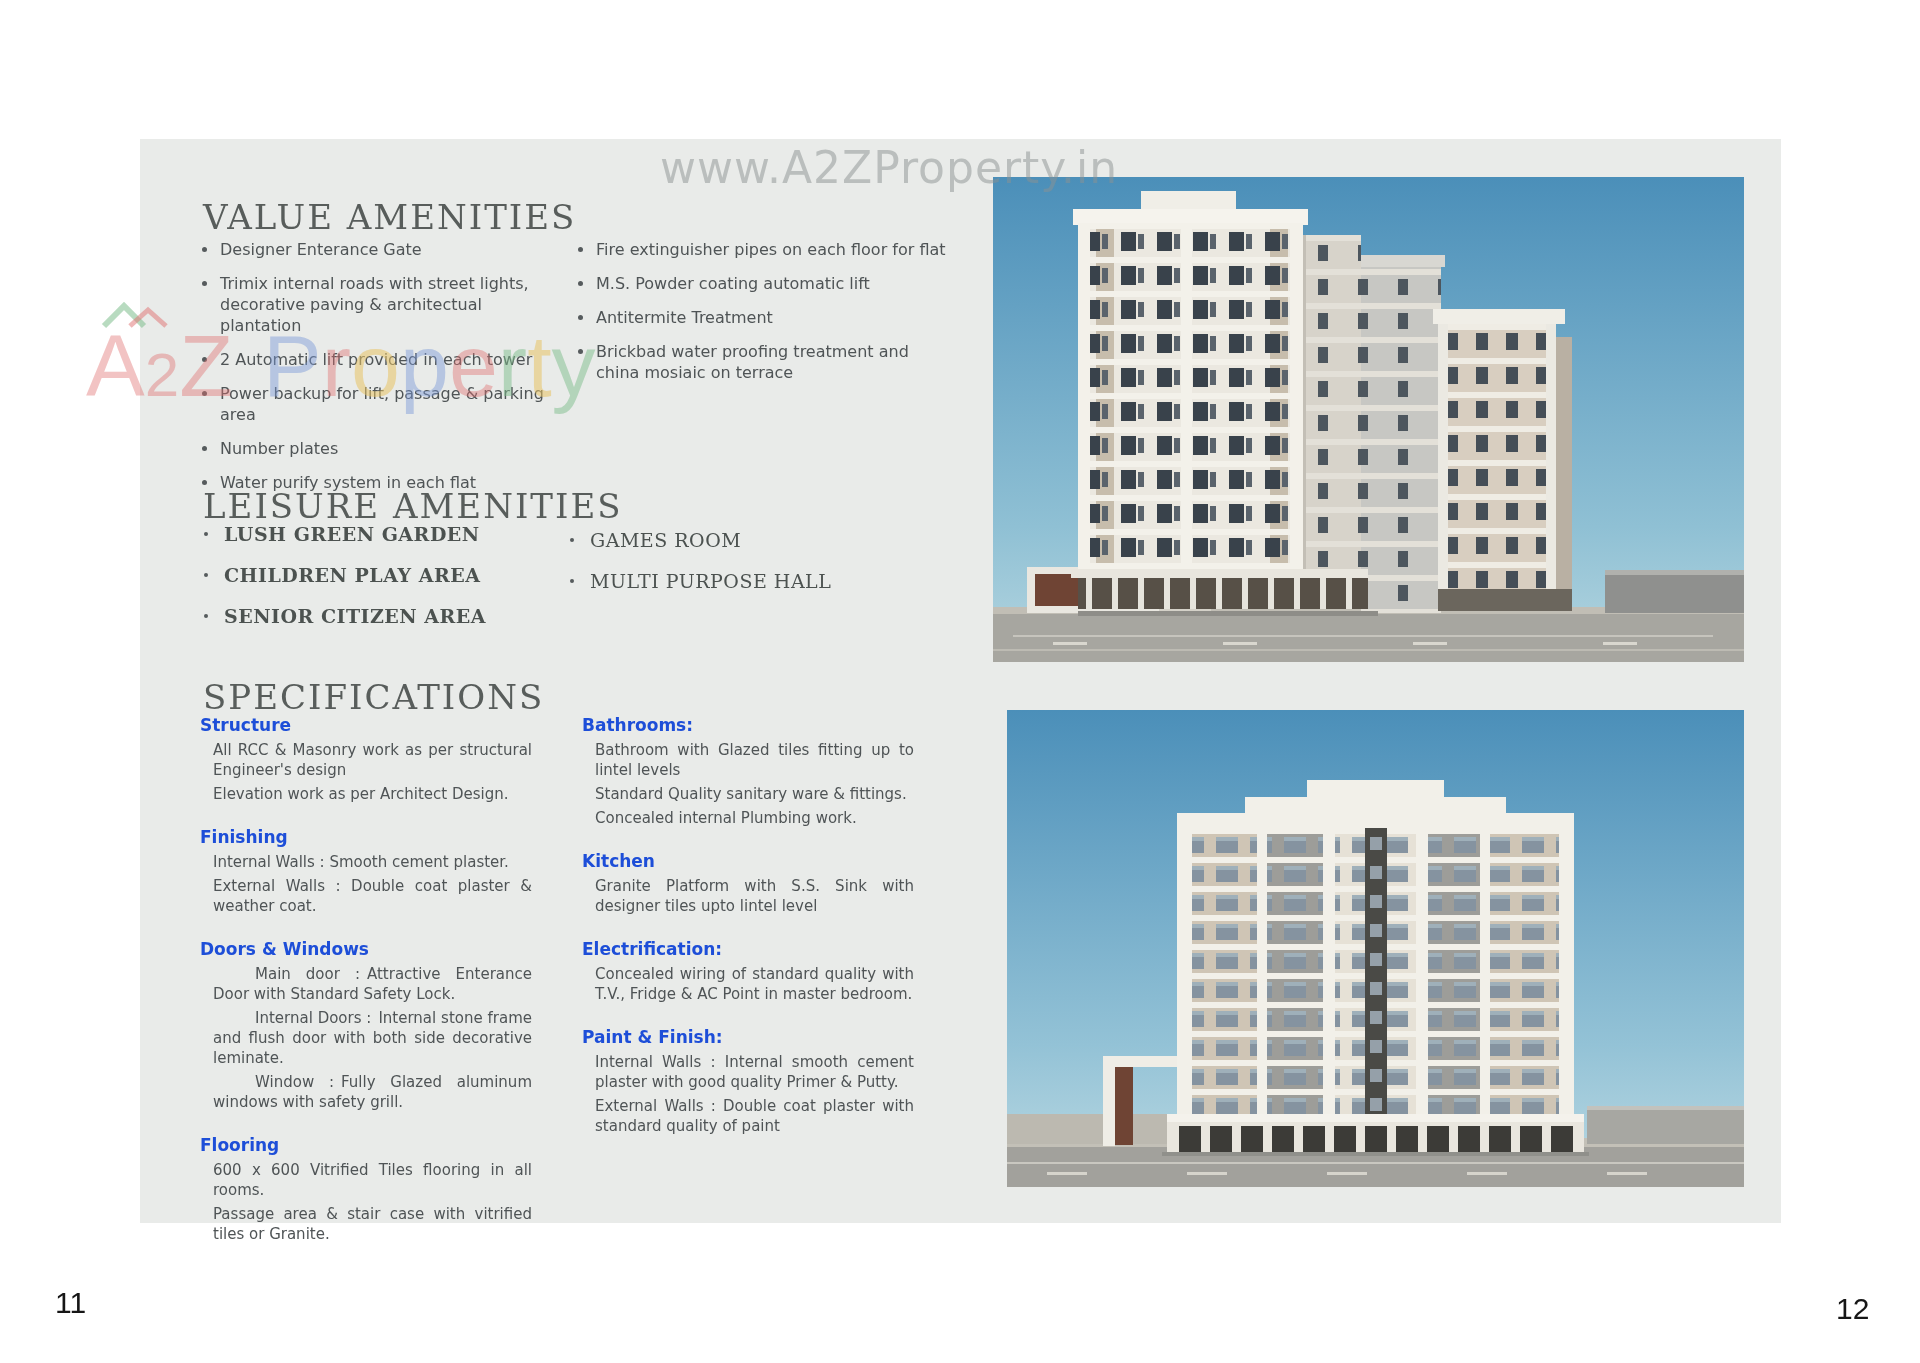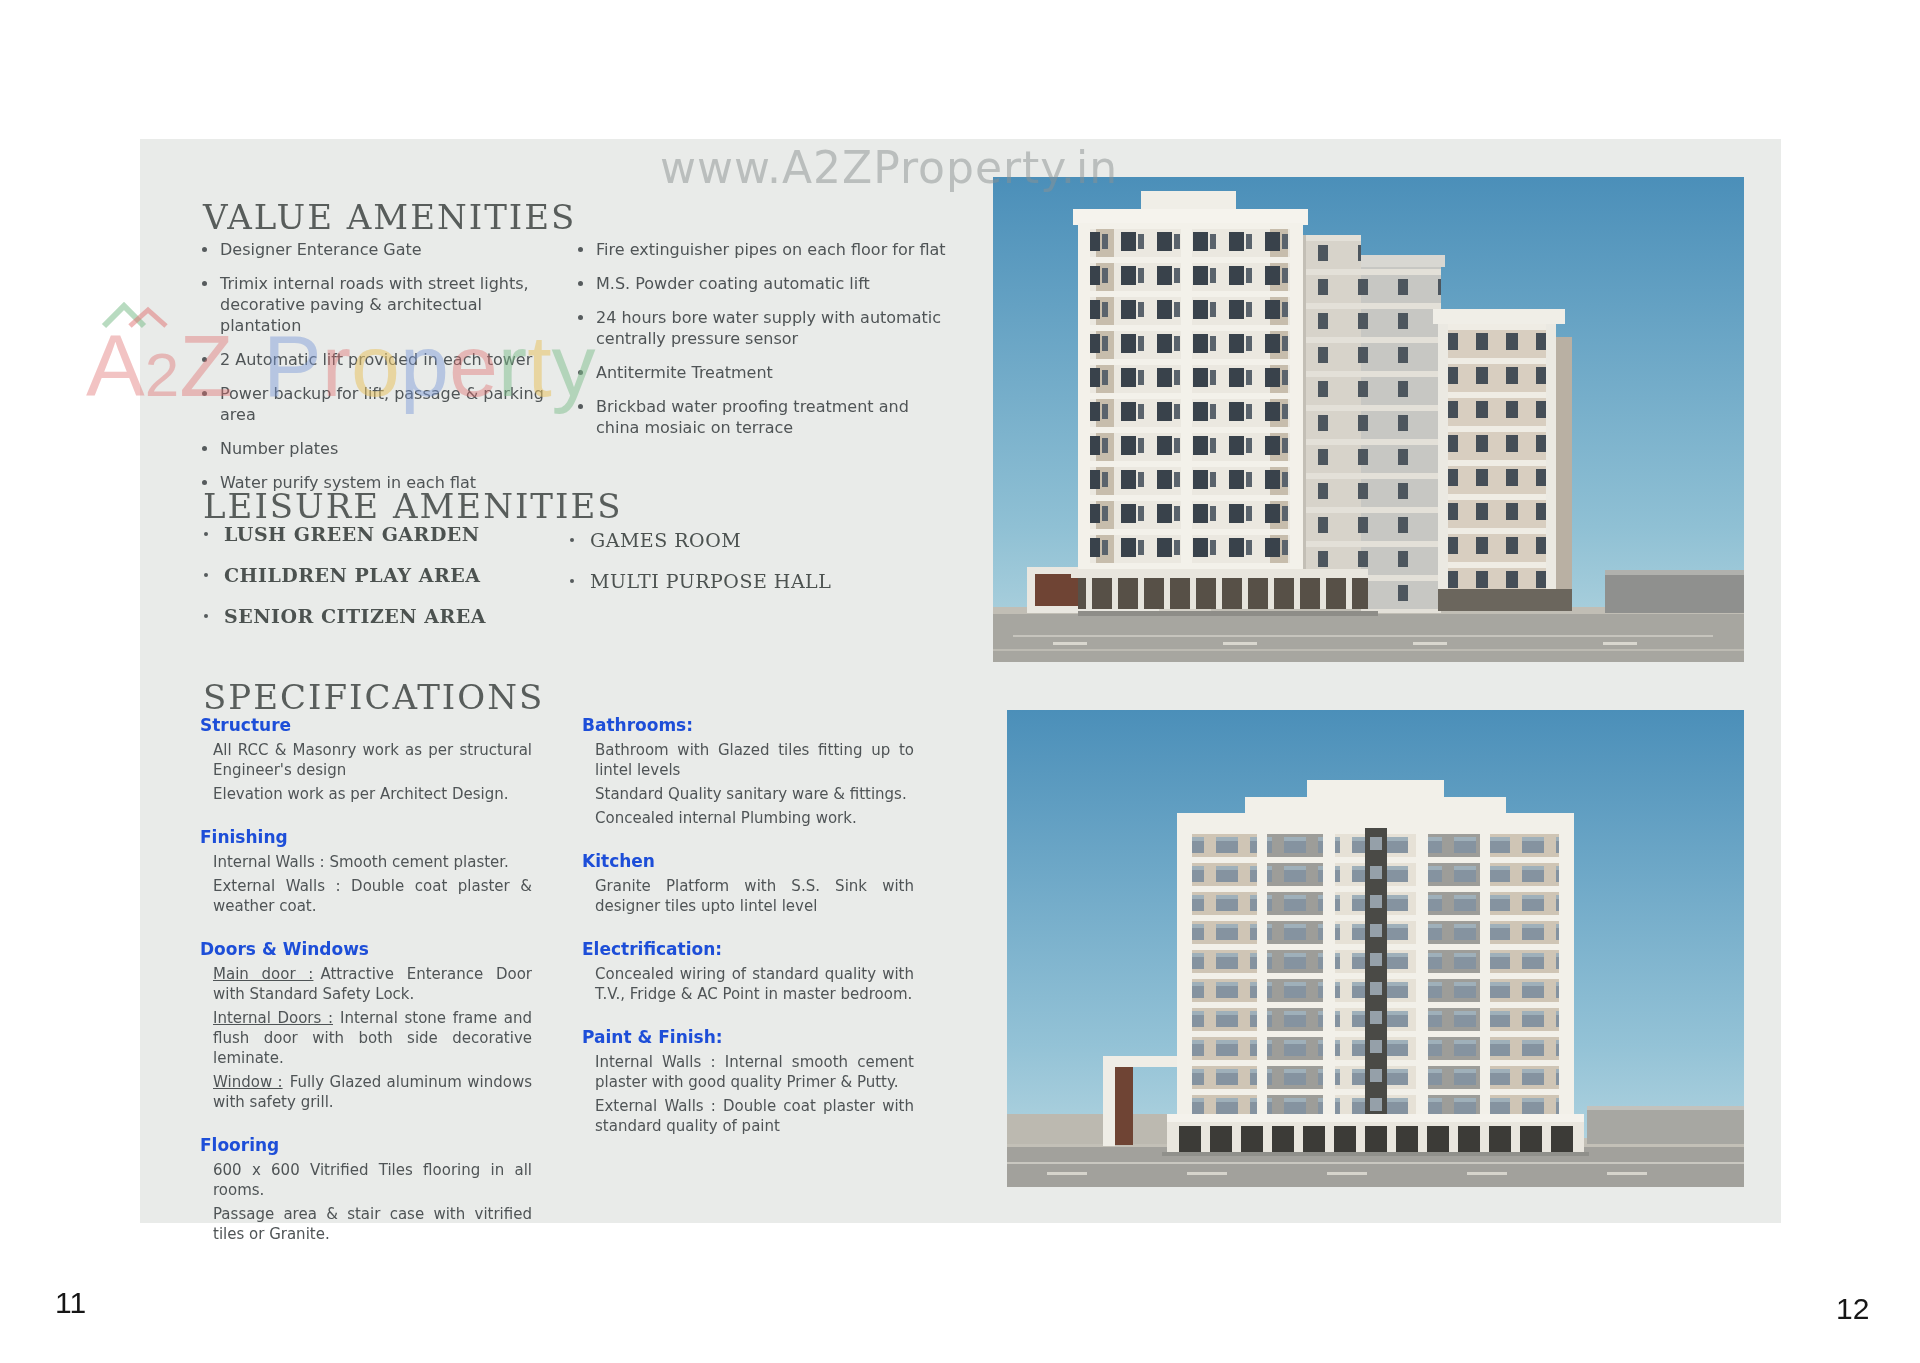--- a/index.html
+++ b/index.html
@@ -25,21 +25,21 @@
   #ll-left{left:64px;top:384px;width:360px;font-weight:bold;}
   #ll-right{left:430px;top:390px;width:360px;}
 
   .spec-col{position:absolute;width:332px;}
   #sc-left{left:60px;top:576px;}
   #sc-right{left:442px;top:576px;}
   .spec-group{margin-bottom:23px;}
   .spec-heading{font-weight:bold;font-size:17px;color:#1d4ed8;margin-bottom:5px;}
   .spec-line{margin:0 0 4px 0;padding-left:13px;font-size:15px;line-height:20px;
              color:#4f5456;text-align:justify;}
-  .ul{text-decoration:underline;margin-right:7px;}
+  .ul{margin-right:7px;margin-left:42px;}
 
   .render{position:absolute;overflow:hidden;z-index:1;}
   #render-top{left:853px;top:38px;width:751px;height:485px;}
   #render-bottom{left:867px;top:571px;width:737px;height:477px;}
   .render svg{display:block;width:100%;height:100%;}
 
   .wm-url{position:absolute;left:660px;top:142px;font-size:44px;letter-spacing:1px;
           color:rgba(140,146,146,0.5);z-index:6;pointer-events:none;white-space:nowrap;}
   .brand{position:absolute;left:38px;top:322px;z-index:6;pointer-events:none;
          font-family:"Liberation Sans",sans-serif;font-weight:normal;font-size:88px;line-height:1;white-space:nowrap;margin-left:48px;}
@@ -93,24 +93,20 @@
     </ul>
 
     <ul class="blist" id="vl-right">
       <li>
           <span class="dot"></span>
           <span>Fire  extinguisher pipes on each floor for flat</span>
         </li>
       <li>
           <span class="dot"></span>
           <span>M.S. Powder coating automatic lift</span>
-        </li>
-      <li>
-          <span class="dot"></span>
-          <span>24 hours bore water supply with automatic centrally pressure sensor</span>
         </li>
       <li>
           <span class="dot"></span>
           <span>Antitermite Treatment</span>
         </li>
       <li>
           <span class="dot"></span>
           <span>Brickbad water proofing treatment and china mosiaic on terrace</span>
         </li>
     </ul>

